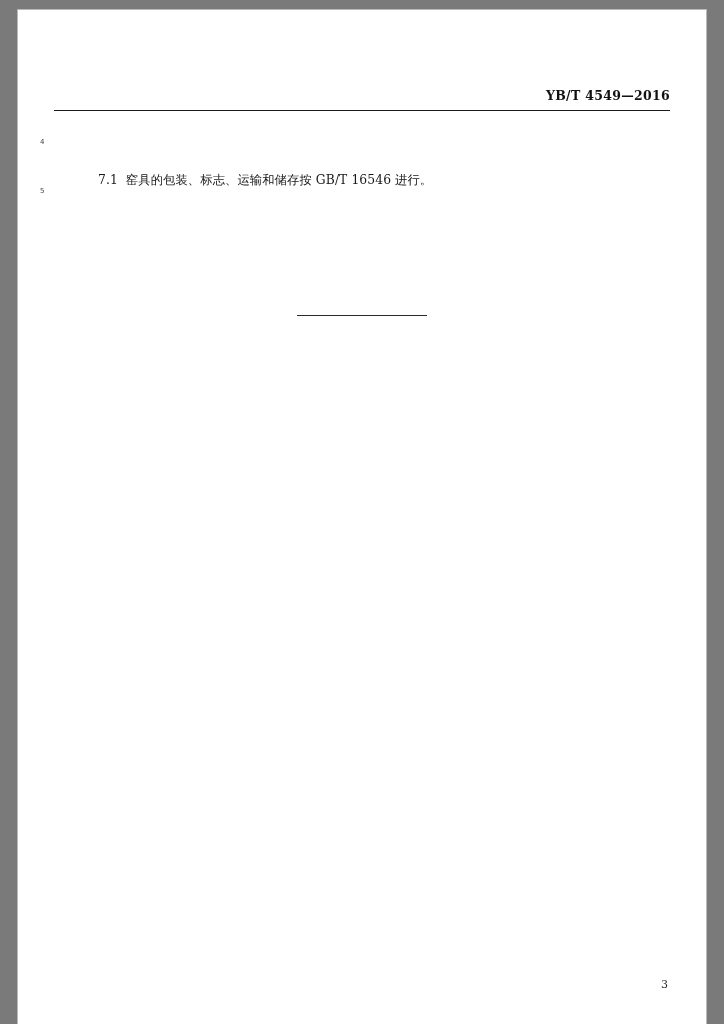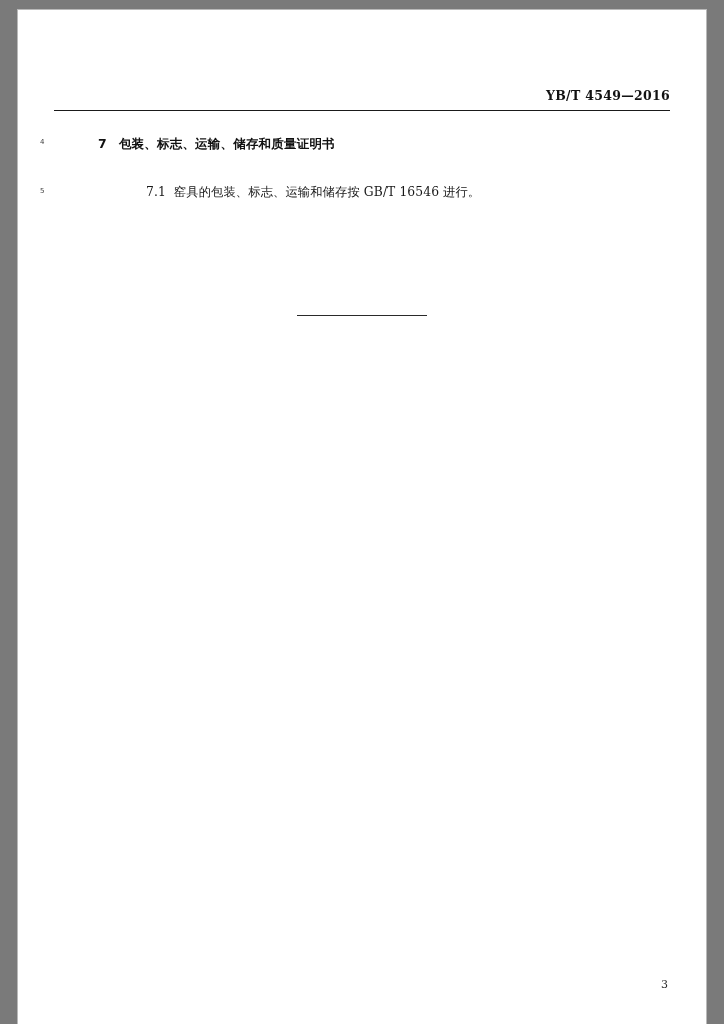--- a/index.html
+++ b/index.html
@@ -80,21 +80,21 @@
     font-family: "DejaVu Serif", serif;
     font-size: 12.3px;
     line-height: 21px;
     color: #181818;
     text-align: justify;
     letter-spacing: 0.1px;
   }
   .para .lead {
     margin-right: 8px;
   }
-  .para-71 { top: 172px; margin-left: 48px; }
+  .para-71 { top: 160px; }
   .para-72 { top: 181px; }
 
   .end-rule {
     position: absolute;
     left: 50%;
     transform: translateX(-50%);
     top: 305px;
     width: 130px;
     height: 0;
     border-top: 1px solid #2a2a2a;
@@ -115,23 +115,20 @@
 <div class="page">
   <div class="page-inner">
 
     <div class="header-std">YB/T 4549—2016</div>
 
     <div class="header-rule"></div>
 
     <div class="margin-mark mark-1">4</div>
     <div class="margin-mark mark-2">5</div>
 
-    <div class="clause-title">
-      <span class="num">7</span><span>包装、标志、运输、储存和质量证明书</span>
-    </div>
 
     <div class="para para-71">
       <span class="lead">7.1</span><span class="cont">窑具的包装、标志、运输和储存按 GB/T 16546 进行。</span>
     </div>
 
 
     <div class="end-rule"></div>
 
     <div class="page-number">3</div>
 

